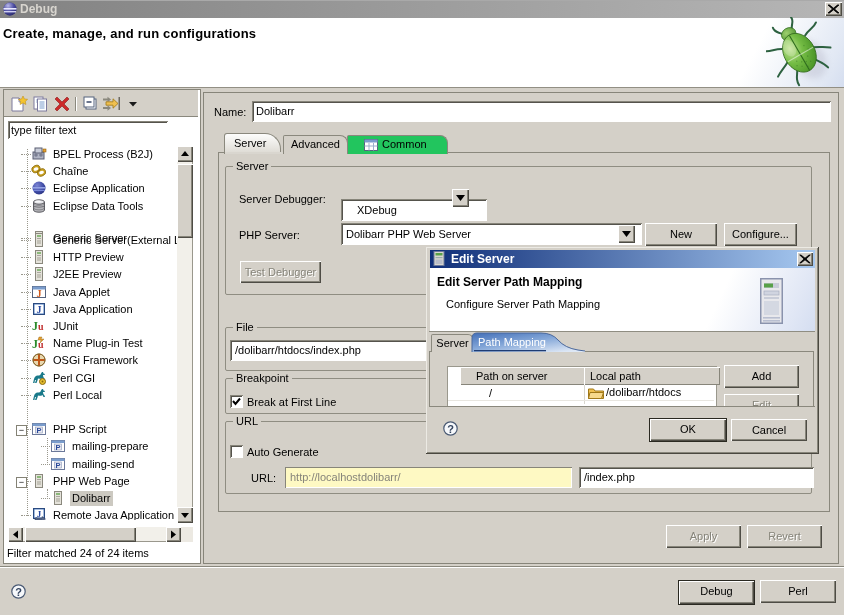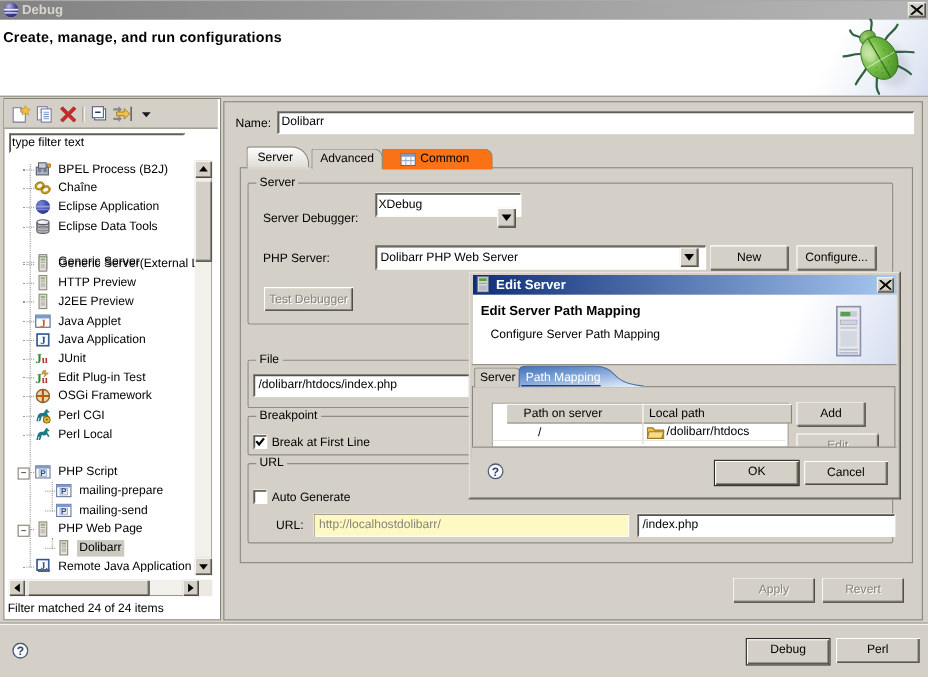--- a/index.html
+++ b/index.html
@@ -267,21 +267,21 @@
         </svg></span>
       <span style="position:absolute;left:44px;top:1px;height:15px;line-height:15px;padding:0 2px">JUnit</span>
     </div>
 <div class="row" style="left:0;top:189px;width:170px">
       <span style="position:absolute;left:14px;top:8px;width:10px;border-top:1px dotted #9a988d"></span>
       <span class="ticon" style="left:24px;top:0px"><svg width="16" height="16">
           <text x="1" y="13" font-size="12" font-weight="bold" fill="#2a8a2a" font-family="Liberation Serif">J</text>
           <text x="7" y="13" font-size="10" font-weight="bold" fill="#c03030" font-family="Liberation Serif">u</text>
           <path d="M8 2 l3 0 -1 2 3 0 -4 4 1-3 -3 0 z" fill="#e8a030" stroke="#8a6010" stroke-width="0.4"></path>
         </svg></span>
-      <span style="position:absolute;left:44px;top:1px;height:15px;line-height:15px;padding:0 2px">Edit Plug-in Test</span>
+      <span style="position:absolute;left:44px;top:1px;height:15px;line-height:15px;padding:0 2px">Name Plug-in Test</span>
     </div>
 <div class="row" style="left:0;top:206px;width:170px">
       <span style="position:absolute;left:14px;top:8px;width:10px;border-top:1px dotted #9a988d"></span>
       <span class="ticon" style="left:24px;top:0px"><svg width="16" height="16">
           <circle cx="8" cy="8" r="6" fill="#e8d8b0" stroke="#8a6a30"></circle>
           <path d="M8 2 v12 M2 8 h12" stroke="#c05818" stroke-width="2"></path>
           <circle cx="8" cy="8" r="6" fill="none" stroke="#8a6a30"></circle>
         </svg></span>
       <span style="position:absolute;left:44px;top:1px;height:15px;line-height:15px;padding:0 2px">OSGi Framework</span>
     </div>
@@ -384,36 +384,36 @@
 <div class="abs btn" style="left:25px;top:527px;width:111px;height:15px"></div>
 <div class="abs" style="left:181px;top:527px;width:12px;height:15px;background:#ece9e2"></div>
 <div class="abs" style="left:7px;top:547px;background:#fff">Filter matched 24 of 24 items</div>
 
 <div class="abs" style="left:203px;top:92px;width:634px;height:470px;border:1px solid #87857a;background:#d4d0c8"></div>
 <div class="abs" style="left:214px;top:106px">Name:</div>
 <div class="abs edit" style="left:252px;top:101px;width:575px;height:21px;line-height:21px;padding-left:4px">Dolibarr</div>
 
 <div class="abs" style="left:218px;top:152px;width:610px;height:358px;border:1px solid #8a887d;background:#d4d0c8"></div>
 <div class="abs" style="left:283px;top:135px;width:63px;height:18px;border:1px solid #8a887d;border-bottom:none;border-radius:2px 8px 0 0;background:#d4d0c8;line-height:17px;text-align:center">Advanced</div>
-<div class="abs" style="left:347px;top:135px;width:99px;height:18px;border:1px solid #8a887d;border-bottom:none;border-radius:2px 8px 0 0;background:#f97316;line-height:17px">
+<div class="abs" style="left:347px;top:135px;width:99px;height:18px;border:1px solid #8a887d;border-bottom:none;border-radius:2px 8px 0 0;background:#22c55e;line-height:17px">
   <svg width="14" height="12" style="position:absolute;left:16px;top:3px">
       <rect x="0.5" y="0.5" width="13" height="11" fill="#fff" stroke="#55637d"></rect>
       <rect x="0.5" y="0.5" width="13" height="3" fill="#7a9ccc"></rect>
       <line x1="0.5" y1="7" x2="13.5" y2="7" stroke="#9ab0cc"></line>
       <line x1="5" y1="4" x2="5" y2="11.5" stroke="#9ab0cc"></line>
       <line x1="9.5" y1="4" x2="9.5" y2="11.5" stroke="#9ab0cc"></line>
     </svg>
   <span style="margin-left:34px">Common</span></div>
 <div class="abs" style="left:224px;top:133px;width:46px;height:20px;border:1px solid #8a887d;border-bottom:none;border-radius:3px 16px 0 0;background:linear-gradient(#fdfdfc,#dcd9d2);line-height:19px;text-align:left;padding-left:9px">Server</div>
 <div class="abs" style="left:225px;top:152px;width:58px;height:2px;background:#d9d6cf"></div>
 
 <div class="abs grp" style="left:225px;top:166px;width:585px;height:127px">
   <span class="lg">Server</span>
   <div class="abs" style="left:13px;top:26px">Server Debugger:</div>
-  <div class="abs edit" style="left:115px;top:8px;width:130px;height:22px;line-height:22px;padding-left:3px">XDebug</div>
+  <div class="abs edit" style="left:115px;top:32px;width:130px;height:22px;line-height:22px;padding-left:16px">XDebug</div>
   <div class="abs btn" style="left:226px;top:22px;width:17px;height:18px"><svg width="17" height="18">
         <path d="M8.5 12 l-4.5 -6 h9 z" fill="#000"></path>
       </svg></div>
   <div class="abs" style="left:13px;top:62px">PHP Server:</div>
   <div class="abs edit" style="left:115px;top:56px;width:296px;height:22px;line-height:22px;padding-left:5px">Dolibarr PHP Web Server</div>
   <div class="abs btn" style="left:392px;top:58px;width:17px;height:18px"><svg width="17" height="18">
         <path d="M8.5 12 l-4.5 -6 h9 z" fill="#000"></path>
       </svg></div>
   <div class="abs btn" style="left:419px;top:56px;width:72px;height:23px;line-height:23px">New</div>
   <div class="abs btn" style="left:498px;top:56px;width:73px;height:23px;line-height:23px">Configure...</div>
@@ -501,21 +501,21 @@
 <div class="abs btn" style="left:584px;top:367px;width:130px;height:18px;text-align:left;padding-left:6px;line-height:18px;box-shadow:inset 1px 1px 0 #fff,inset -1px -1px 0 #87857a">Local path</div>
 <div class="abs" style="left:489px;top:387px">/</div>
 <div class="abs" style="left:588px;top:387px"><svg width="16" height="12">
       <path d="M0.5 2 h5 l1.5 2 h8.5 v7.5 h-15 z" fill="#f0c050" stroke="#a07818"></path>
       <path d="M2 5.5 h13.5 l-2 6 h-13 z" fill="#f7d98c" stroke="#a07818"></path>
     </svg></div>
 <div class="abs" style="left:606px;top:386px">/dolibarr/htdocs</div>
 <div class="abs" style="left:584px;top:385px;width:1px;height:19px;background:#d8d6ce"></div>
 <div class="abs" style="left:448px;top:400px;width:266px;height:1px;background:#e8e6e0"></div>
 
-<div class="abs btn" style="left:724px;top:365px;width:63px;height:23px;line-height:23px">Add</div>
+<div class="abs btn" style="left:724px;top:365px;width:75px;height:23px;line-height:23px">Add</div>
 <div class="abs btn dis" style="left:724px;top:394px;width:75px;height:23px;line-height:23px">Edit</div>
 
 <div class="abs" style="left:429px;top:406px;width:386px;height:44px;background:#d4d0c8;border-top:1px solid #8a887d"></div>
 <div class="abs" style="left:443px;top:421px;width:15px;height:15px"><svg width="15" height="15">
       <circle cx="7.5" cy="7.5" r="6.7" fill="#f6f8fb" stroke="#4a5a74" stroke-width="1.2"></circle>
       <text x="7.5" y="11.5" font-size="11" font-weight="bold" text-anchor="middle" fill="#33435e" font-family="Liberation Sans">?</text>
     </svg></div>
 <div class="abs btndef" style="left:649px;top:418px;width:76px;height:22px;line-height:20px">OK</div>
 <div class="abs btn" style="left:731px;top:419px;width:76px;height:22px;line-height:22px">Cancel</div>
 

